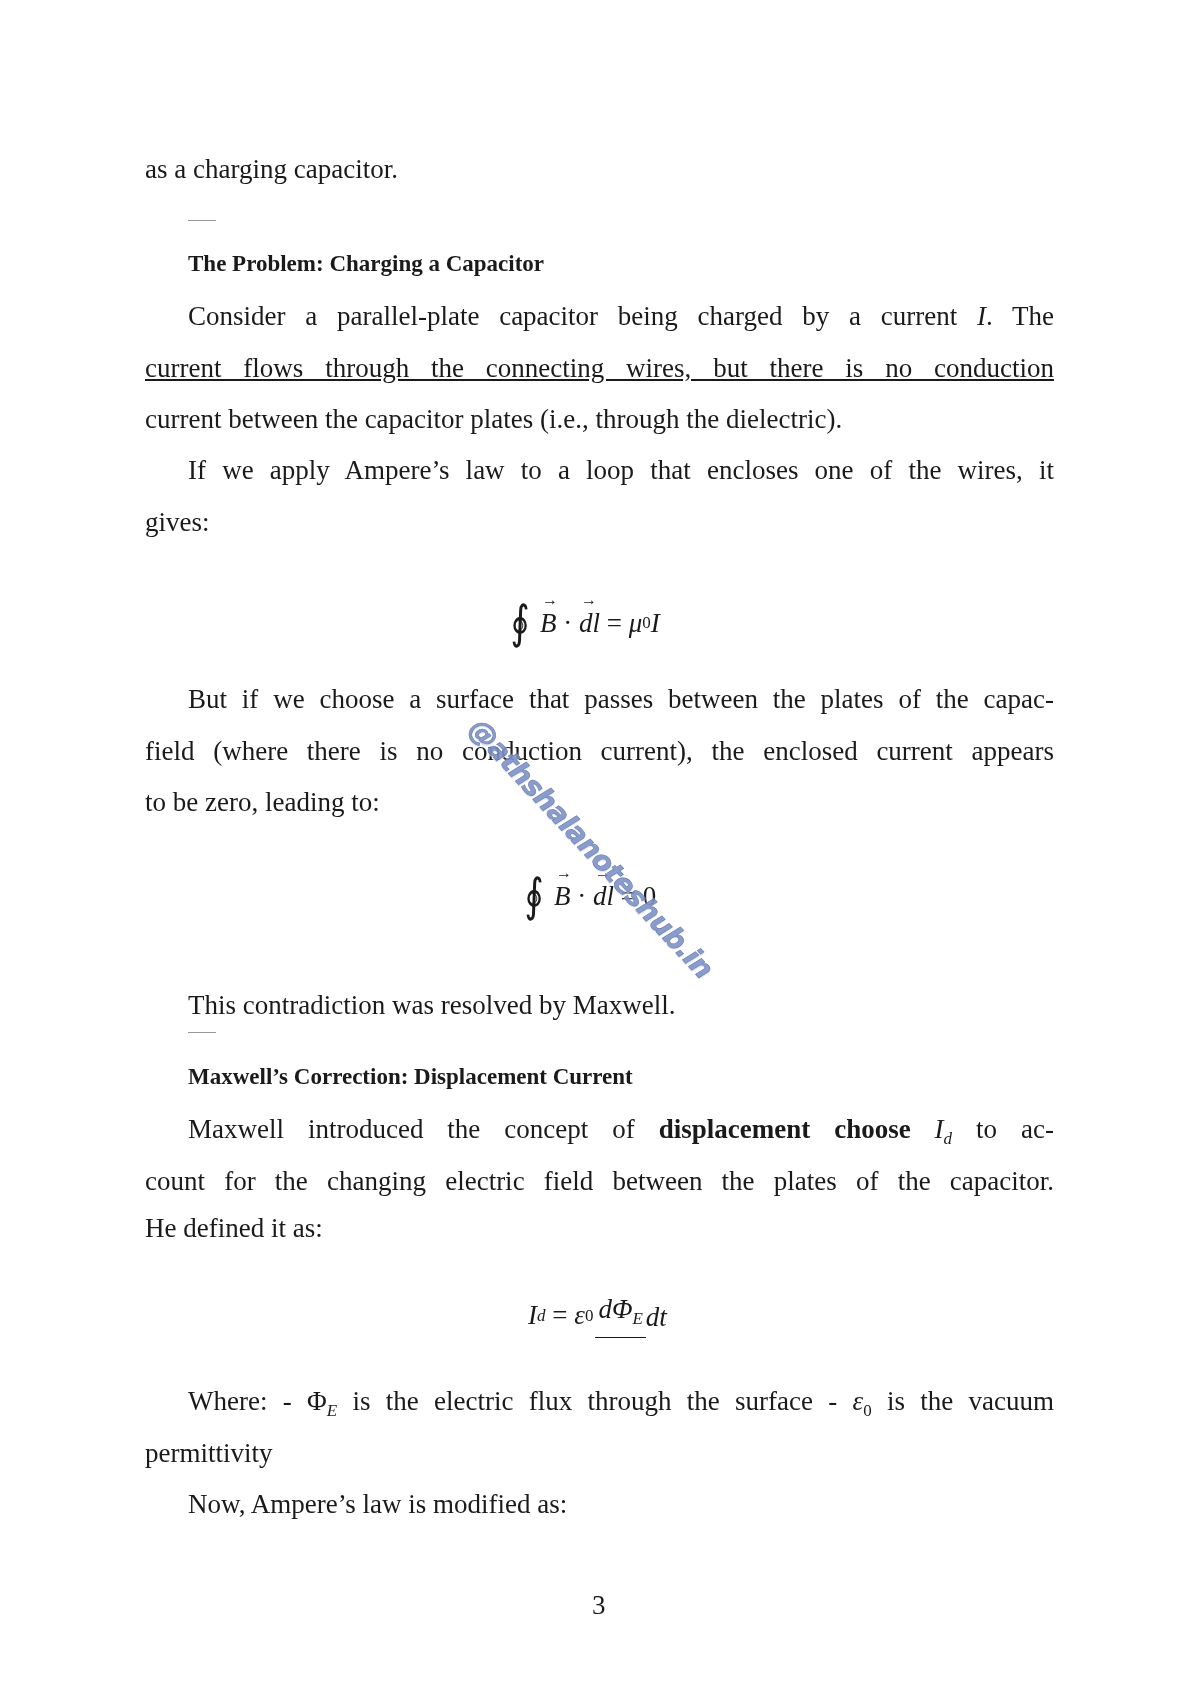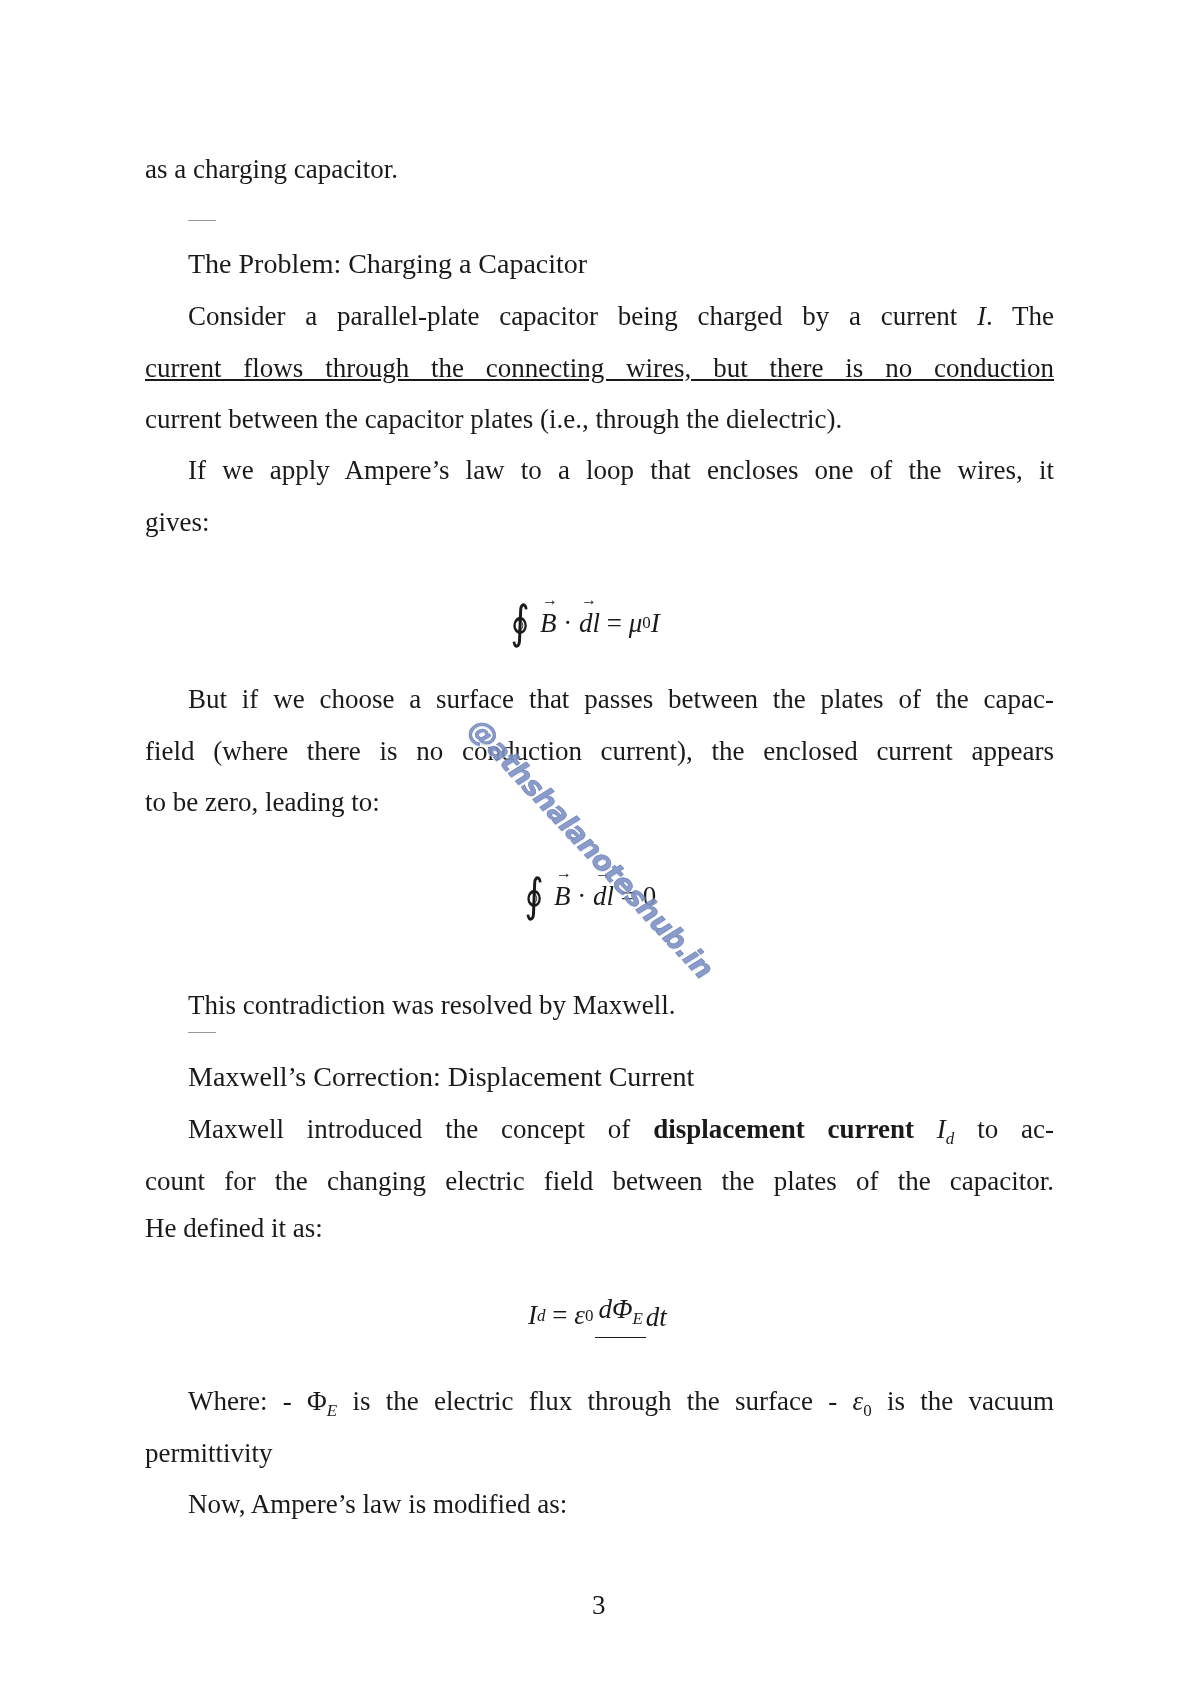--- a/index.html
+++ b/index.html
@@ -2,21 +2,21 @@
 <html><head>
 <meta charset="utf-8">
 <style>
   html, body { margin: 0; padding: 0; background: #ffffff; }
   body { width: 1200px; height: 1697px; position: relative; overflow: hidden;
          font-family: "Liberation Serif", "DejaVu Serif", serif; color: #1a1a1a; }
   .line { position: absolute; font-size: 27px; line-height: 34px; white-space: nowrap; }
   .just { width: 909px; text-align: justify; text-align-last: justify; }
   .left { left: 145px; text-align: right; }
   .indent { left: 188px; }
-  .heading { font-weight: normal; font-size: 28px; }
+  .heading { font-weight: bold; font-size: 23px; }
   .rule { position: absolute; left: 188px; width: 28px; height: 0; border-top: 1.5px solid #999; }
   .math { font-style: italic; }
   .eq { position: absolute; font-size: 27px; white-space: nowrap; display: flex; align-items: center; }
   .oint { font-style: normal; font-size: 46px; line-height: 46px; position: relative; margin-right: 8px; transform: scaleX(0.8); display: inline-block; }
   .oint::after { content: ""; position: absolute; left: 5px; top: 20px; width: 9px; height: 9px; border: 1.5px solid #1a1a1a; border-radius: 50%; }
   .vec { position: relative; display: inline-block; }
   .vec::before { content: "→"; position: absolute; top: -17px; left: 2px; font-size: 16px; font-style: normal; }
   .sub { font-size: 17px; vertical-align: -6px; }
   .upright { font-style: normal; }
   .frac { display: inline-flex; flex-direction: row; align-items: center; margin-left: 2px; }
@@ -73,21 +73,21 @@
     <span class="upright">0</span>
   </div>
 
   <div class="line indent" style="top:957px;margin-top:31px;">This contradiction was resolved by Maxwell.</div>
 
   <div class="rule" style="top:1032px;"></div>
 
   <div class="line indent heading" style="top:1060px;">Maxwell’s Correction: Displacement Current</div>
 
   <div class="line indent just" style="top:1112px; width:866px;">
-    <span>Maxwell introduced the concept of </span><b>displacement current</b> <span class="math">I</span><span class="sub math">d</span><span> to ac-</span>
+    <span>Maxwell introduced the concept of </span><b>displacement choose</b> <span class="math">I</span><span class="sub math">d</span><span> to ac-</span>
   </div>
   <div class="line left just" style="top:1164px;">count for the changing electric field between the plates of the capacitor.</div>
   <div class="line left" style="top:1211px;">He defined it as:</div>
 
   <div class="eq" style="left:528px; top:1293px;">
     <span class="math">I</span>
       <span class="sub math">d</span>
     <span class="upright" style="white-space:pre;"> = </span>
     <span class="math">ε</span>
       <span class="sub upright">0</span>

